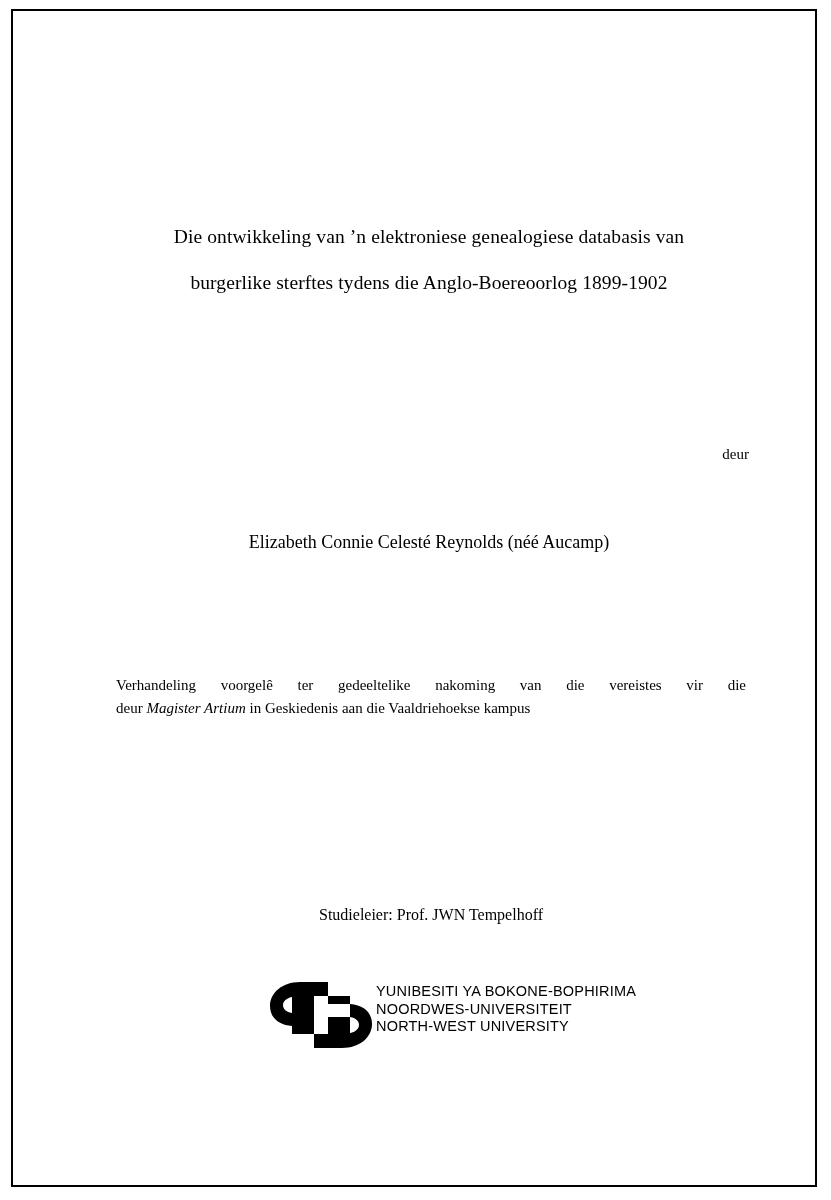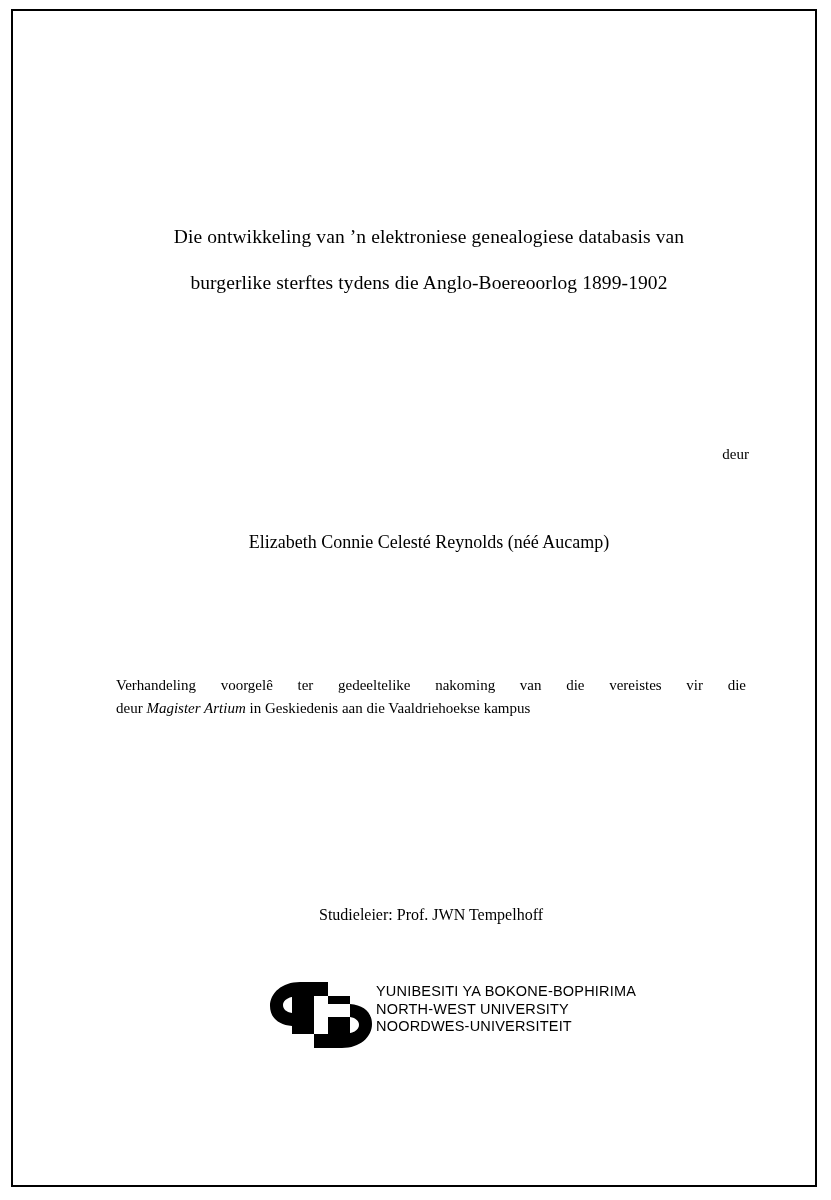--- a/index.html
+++ b/index.html
@@ -182,19 +182,19 @@
           <rect x="62" y="20" width="22" height="38"></rect>
           <path d="M26 28 L84 28 L84 41 L26 41 Z" fill="#ffffff"></path>
           <rect x="26" y="20" width="22" height="38"></rect>
           <rect x="62" y="41" width="22" height="17"></rect>
           <rect x="26" y="41" width="22" height="17" fill="#000000"></rect>
           <path d="M48 33 L62 33 L62 36 L48 36 Z" fill="#ffffff"></path>
         </g>
       </svg>
       <div class="logo-text">
         <span>YUNIBESITI YA BOKONE-BOPHIRIMA</span>
+        <span>NOORDWES-UNIVERSITEIT</span>
         <span>NORTH-WEST UNIVERSITY</span>
-        <span>NOORDWES-UNIVERSITEIT</span>
       </div>
     </div>
 
   </div>
 </div>
 
 </body></html>

